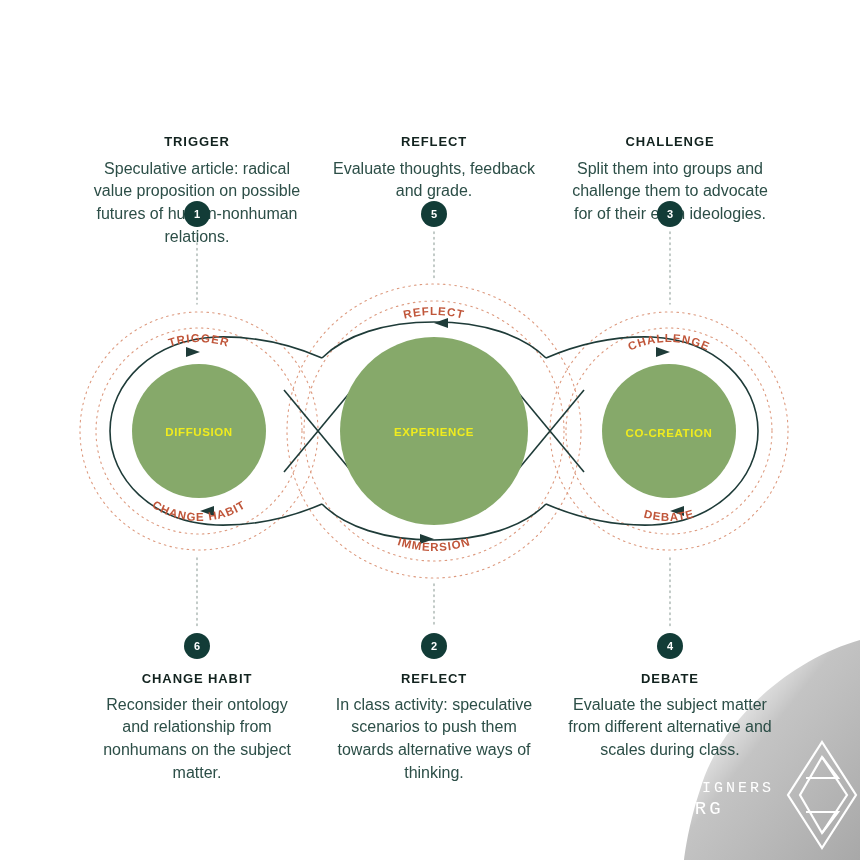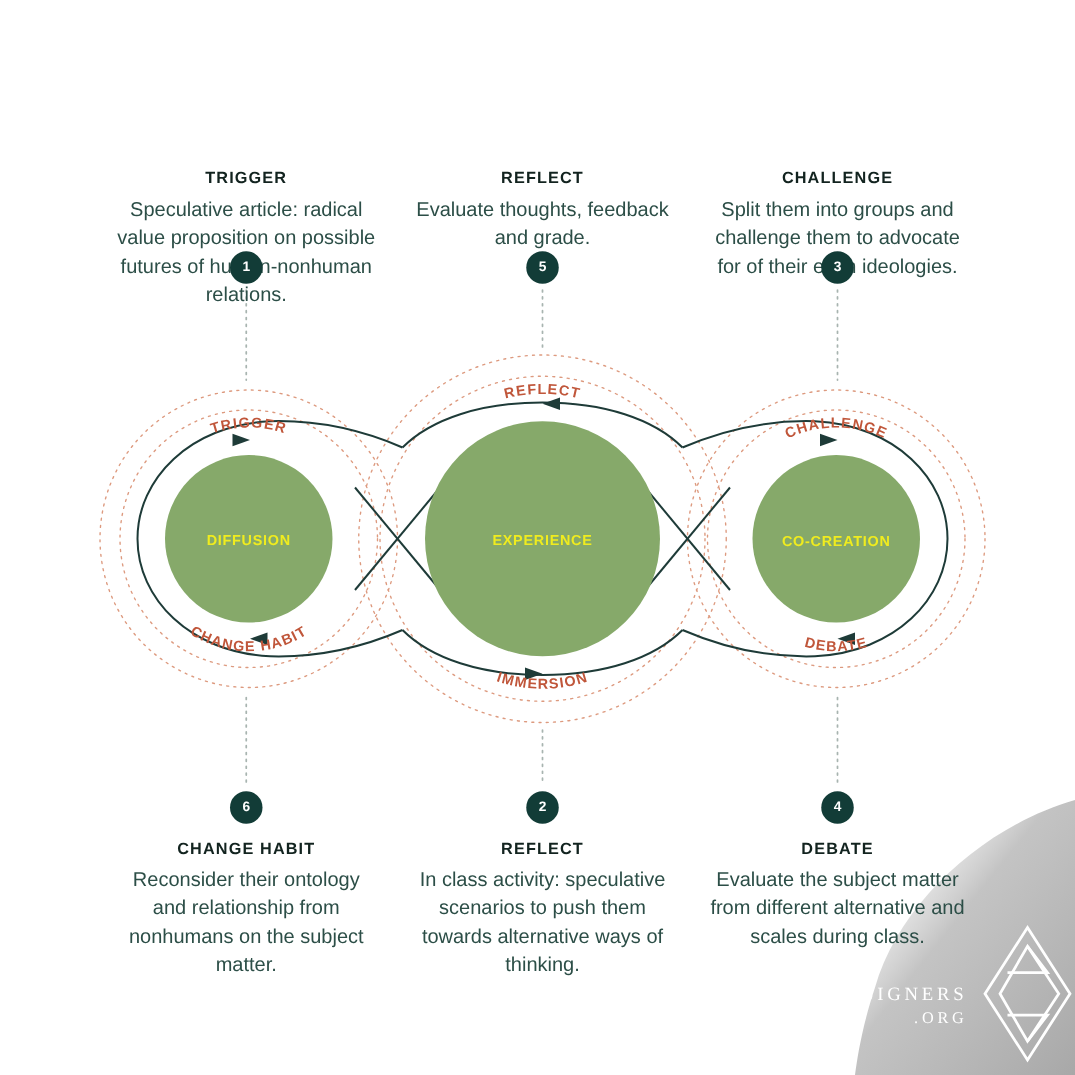--- a/index.html
+++ b/index.html
@@ -82,28 +82,28 @@
     right: 0;
     bottom: 0;
     width: 300px;
     height: 220px;
     pointer-events: none;
   }
   .wm-text {
     position: absolute;
     right: 86px;
     bottom: 38px;
-    text-align: right;
+    text-align: left;
     color: #ffffff;
-    font-family: Liberation Serif, serif;
+    font-family: Liberation Mono, monospace;
     letter-spacing: 3px;
     line-height: 1.25;
   }
   .wm-name { font-size: 15px; }
-  .wm-tld  { font-size: 13px; }
+  .wm-tld  { font-size: 19px; }
 </style>
 </head>
 <body>
 
 <svg id="canvas" viewBox="0 0 860 860">
   <defs>
     <marker id="arrowDark" viewBox="0 0 10 10" refX="8" refY="5" markerWidth="6" markerHeight="6" orient="auto-start-reverse">
       <path d="M 0 0 L 10 5 L 0 10 z" fill="#1e3b38"></path>
     </marker>
 

